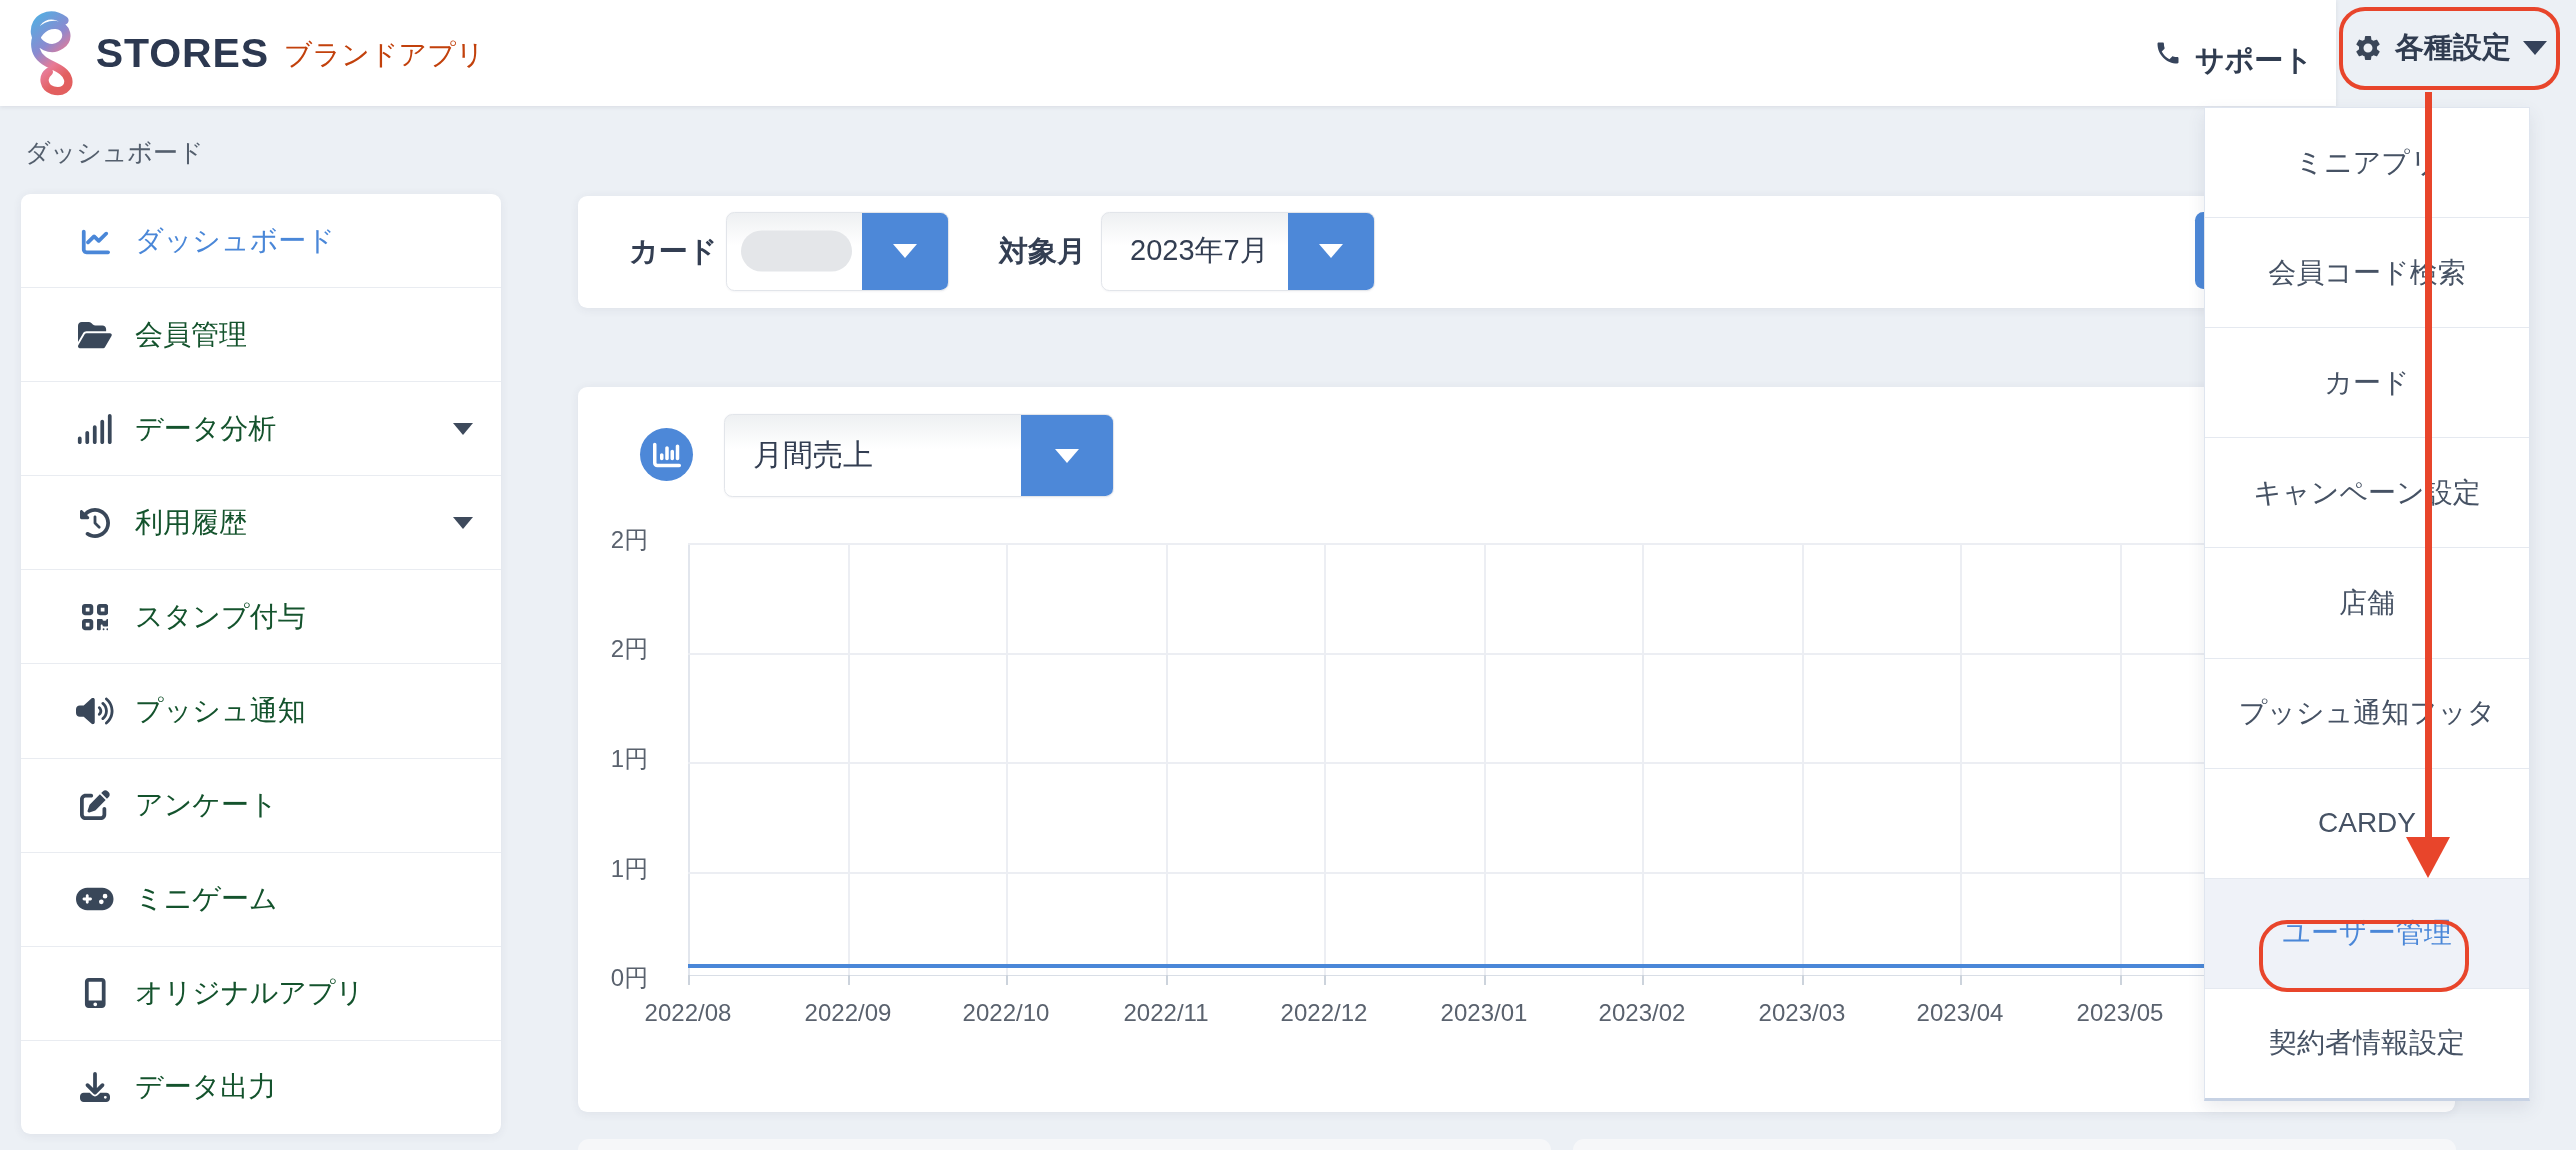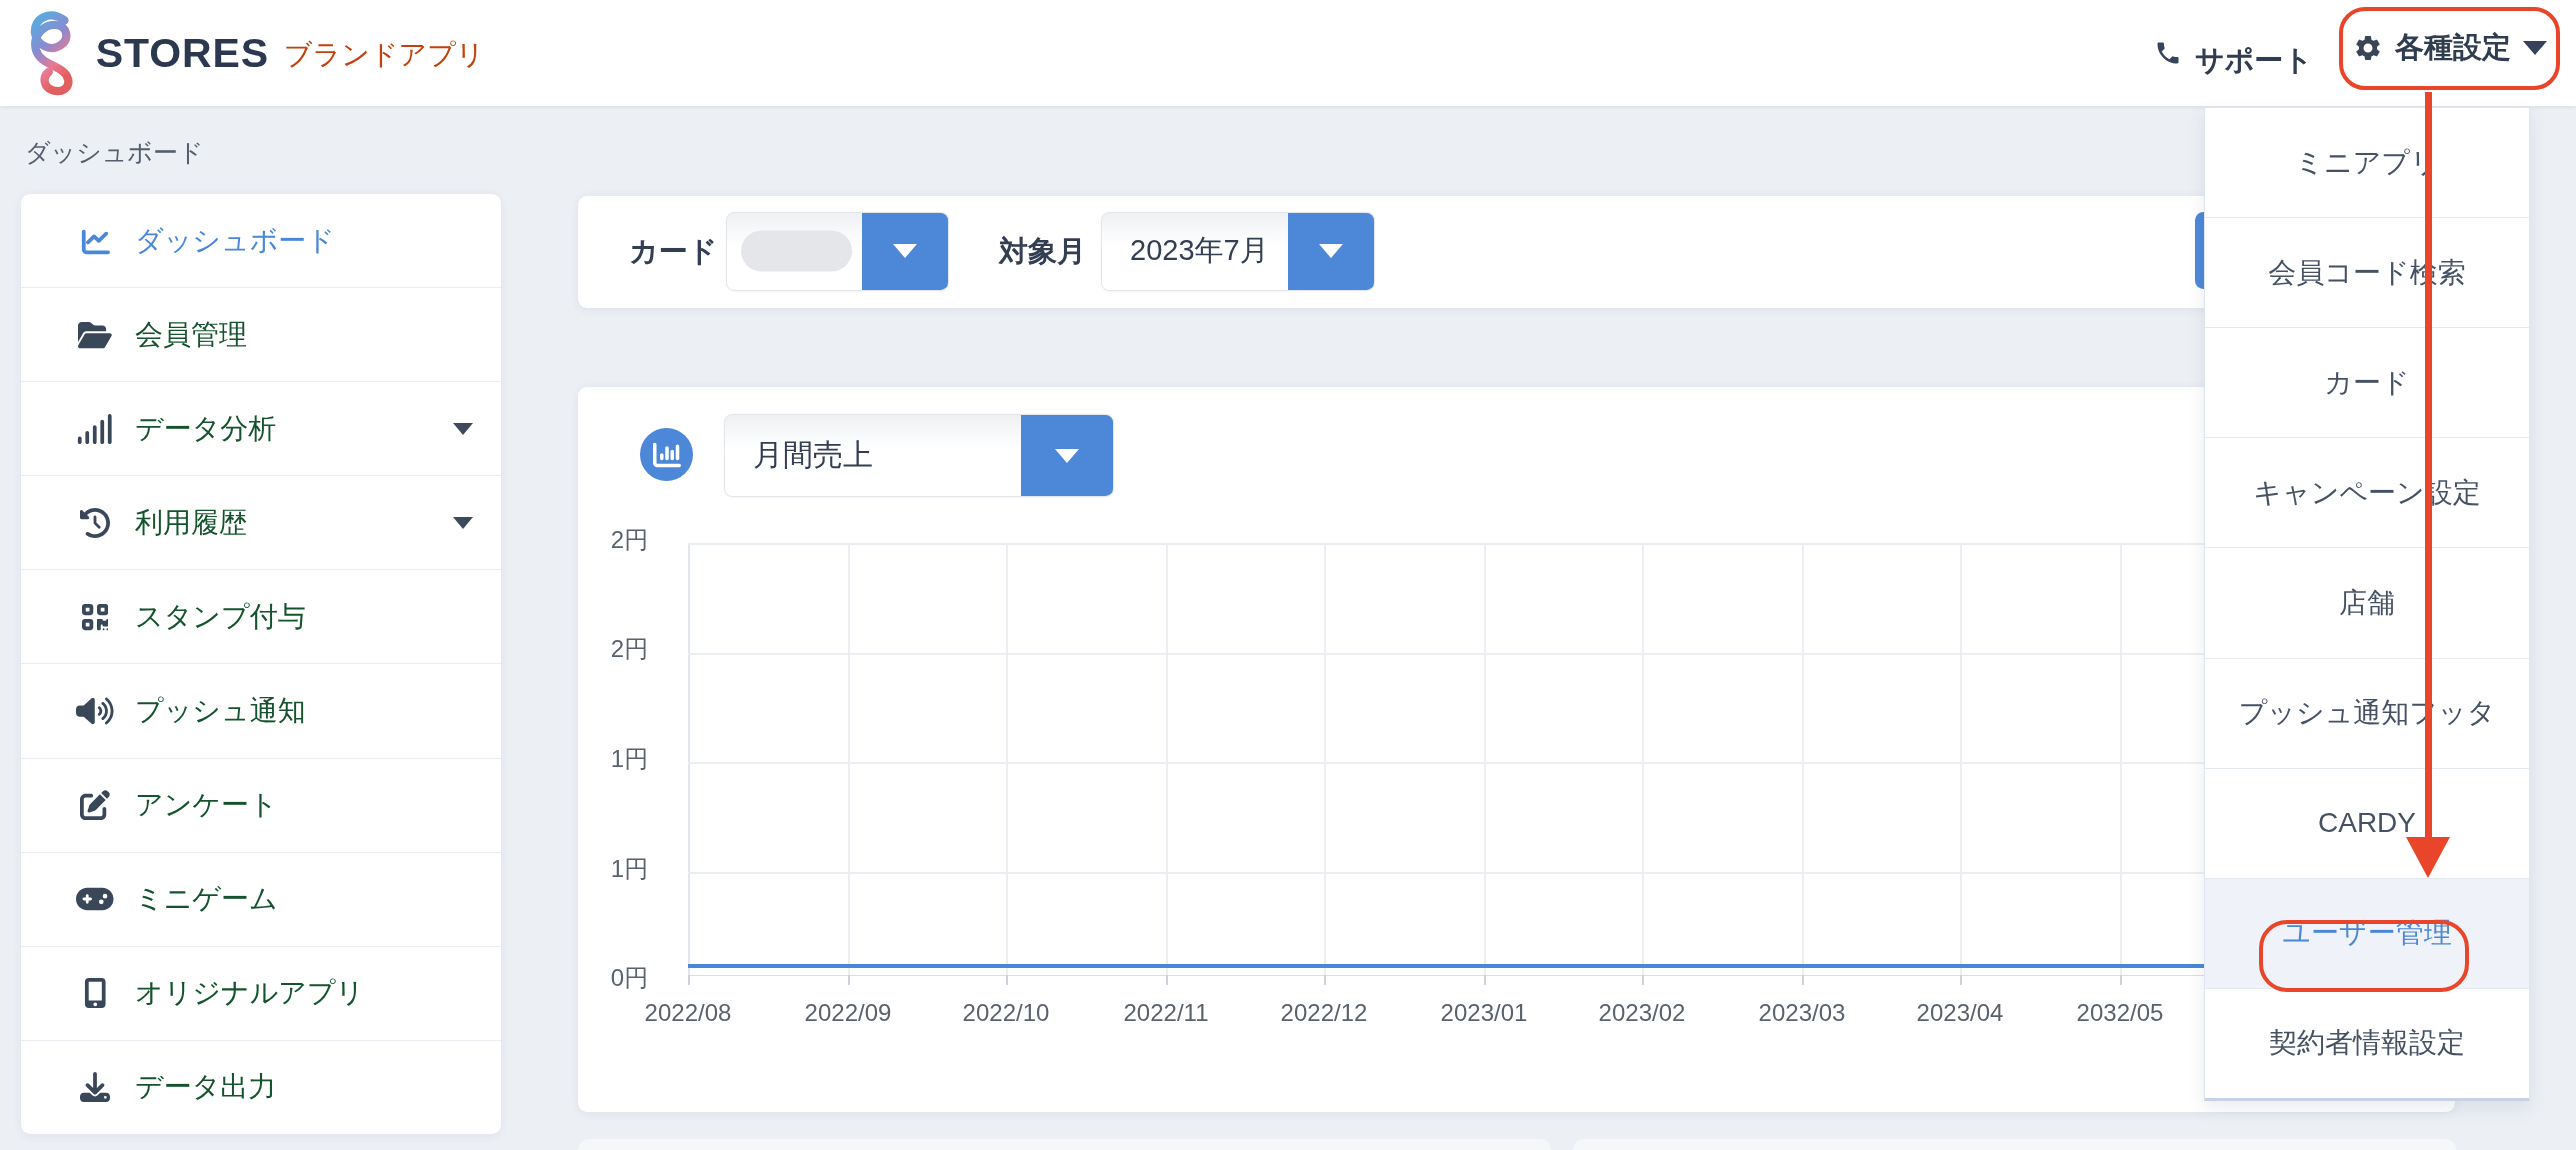--- a/index.html
+++ b/index.html
@@ -5,21 +5,21 @@
   html,body{margin:0;padding:0;}
   body{
     width:2576px;height:1151px;position:relative;overflow:hidden;
     background:#ecf0f5;
     font-family:"Liberation Sans","DejaVu Sans",sans-serif;
     color:#333e52;
   }
   .abs{position:absolute;}
 
   
-  #header{left:0;top:0;width:2576px;height:106px;background:#fff;
+  #header{left:0;top:0;width:2336px;height:106px;background:#fff;
     box-shadow:0 0.9px 4.6px rgba(40,50,70,.10);z-index:20;}
   #brand{left:24px;top:0;height:106px;display:flex;align-items:center;gap:14.8px;}
   #brand-name{font-size:41px;font-weight:800;letter-spacing:0.9px;color:#2c3850;}
   #brand-suffix{font-size:28px;font-weight:400;color:#c2410c;padding-top:3.7px;}
   #support-link{left:2154px;top:0;height:106px;display:flex;align-items:center;gap:13px;cursor:pointer;}
   #support-label{font-size:29px;font-weight:600;color:#303c50;margin-top:16px;}
   #settings-button{left:2344px;top:11px;width:212px;height:74px;display:flex;
     align-items:center;justify-content:center;gap:12px;cursor:pointer;}
   #settings-label{font-size:29px;font-weight:700;color:#303c50;text-align:center;}
   .caret{width:0;height:0;border-left:12px solid transparent;border-right:12px solid transparent;
@@ -286,21 +286,21 @@
       <div class="tick" style="left: 954px;"></div>
       <div class="xlab" style="left: 954px; top: 456px;">2023/02</div>
       <div class="vline" style="left: 1114px;"></div>
       <div class="tick" style="left: 1114px;"></div>
       <div class="xlab" style="left: 1114px; top: 456px;">2023/03</div>
       <div class="vline" style="left: 1272px;"></div>
       <div class="tick" style="left: 1272px;"></div>
       <div class="xlab" style="left: 1272px; top: 456px;">2023/04</div>
       <div class="vline" style="left: 1432px;"></div>
       <div class="tick" style="left: 1432px;"></div>
-      <div class="xlab" style="left: 1432px; top: 456px;">2032/05</div>
+      <div class="xlab" style="left: 1432px; top: 456px;">2023/05</div>
       <div class="vline" style="left: 1590px;"></div>
       <div class="tick" style="left: 1590px;"></div>
       <div class="vline" style="left: 1750px;"></div>
       <div class="tick" style="left: 1750px;"></div>
       <div class="hline" style="top: 0px;"></div>
       <div class="hline" style="top: 110px;"></div>
       <div class="hline" style="top: 219px;"></div>
       <div class="hline" style="top: 329px;"></div>
       <div class="ylab" style="left: -100px; top: -19.4px;">2円</div>
       <div class="ylab" style="left: -100px; top: 90px;">2円</div>

